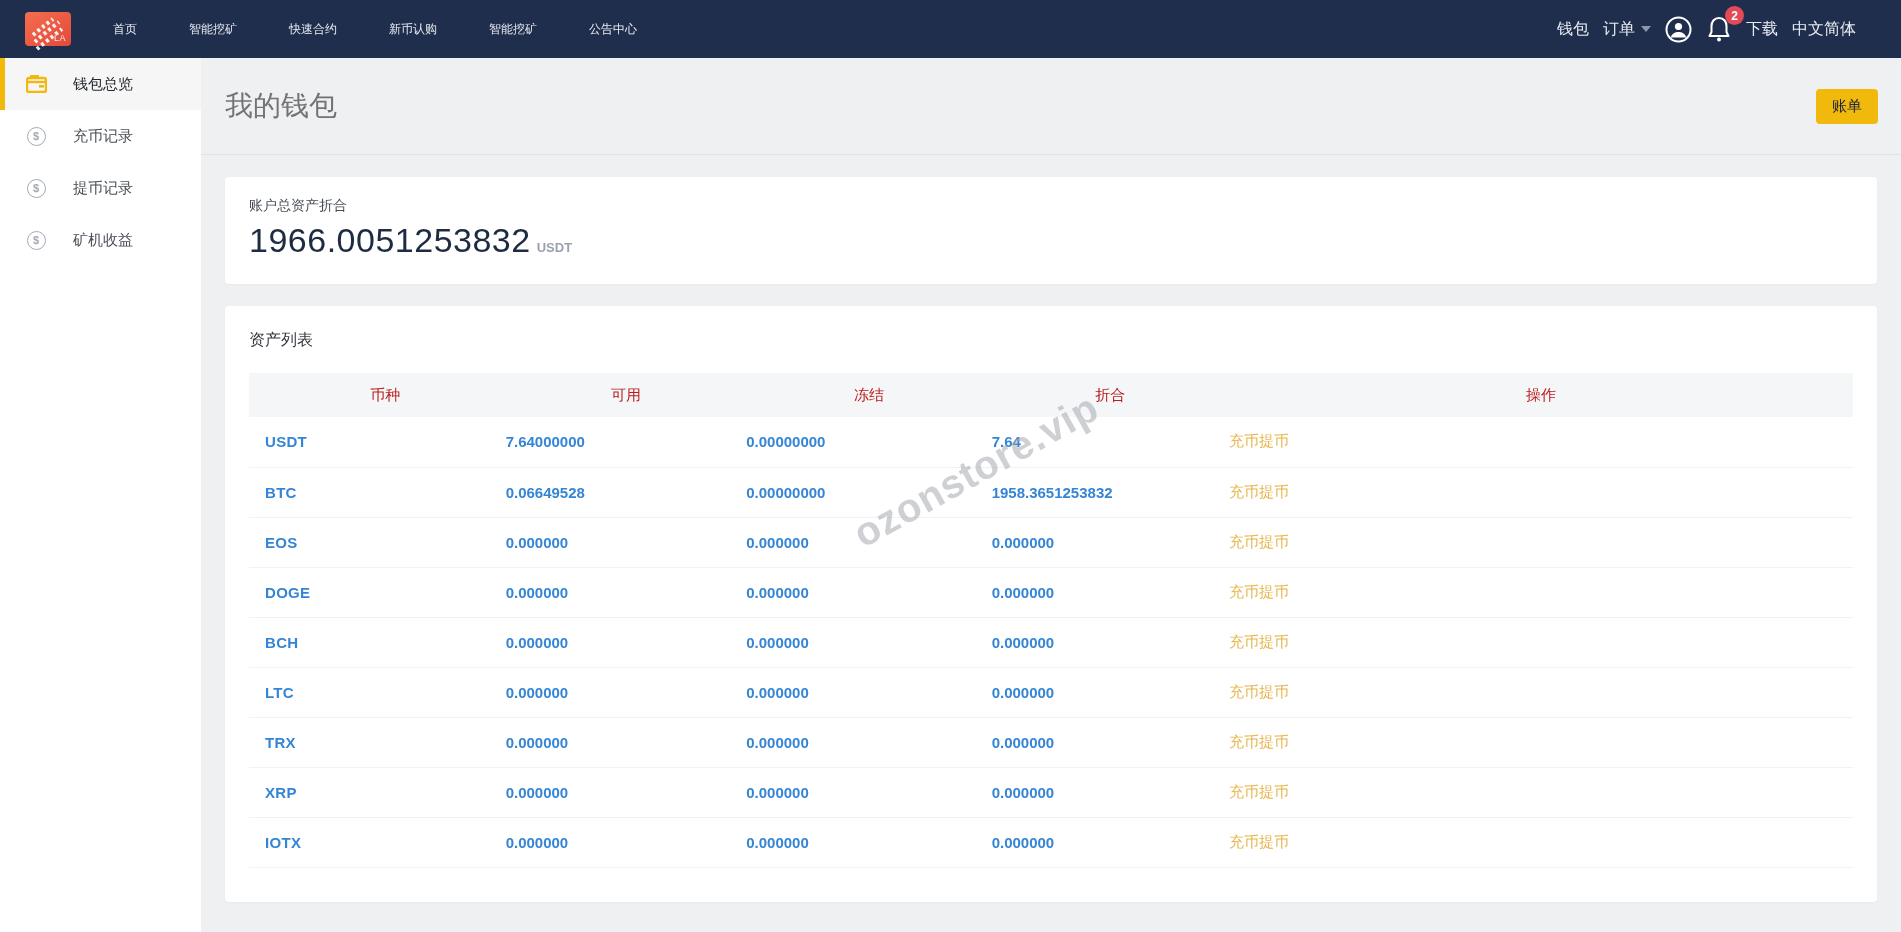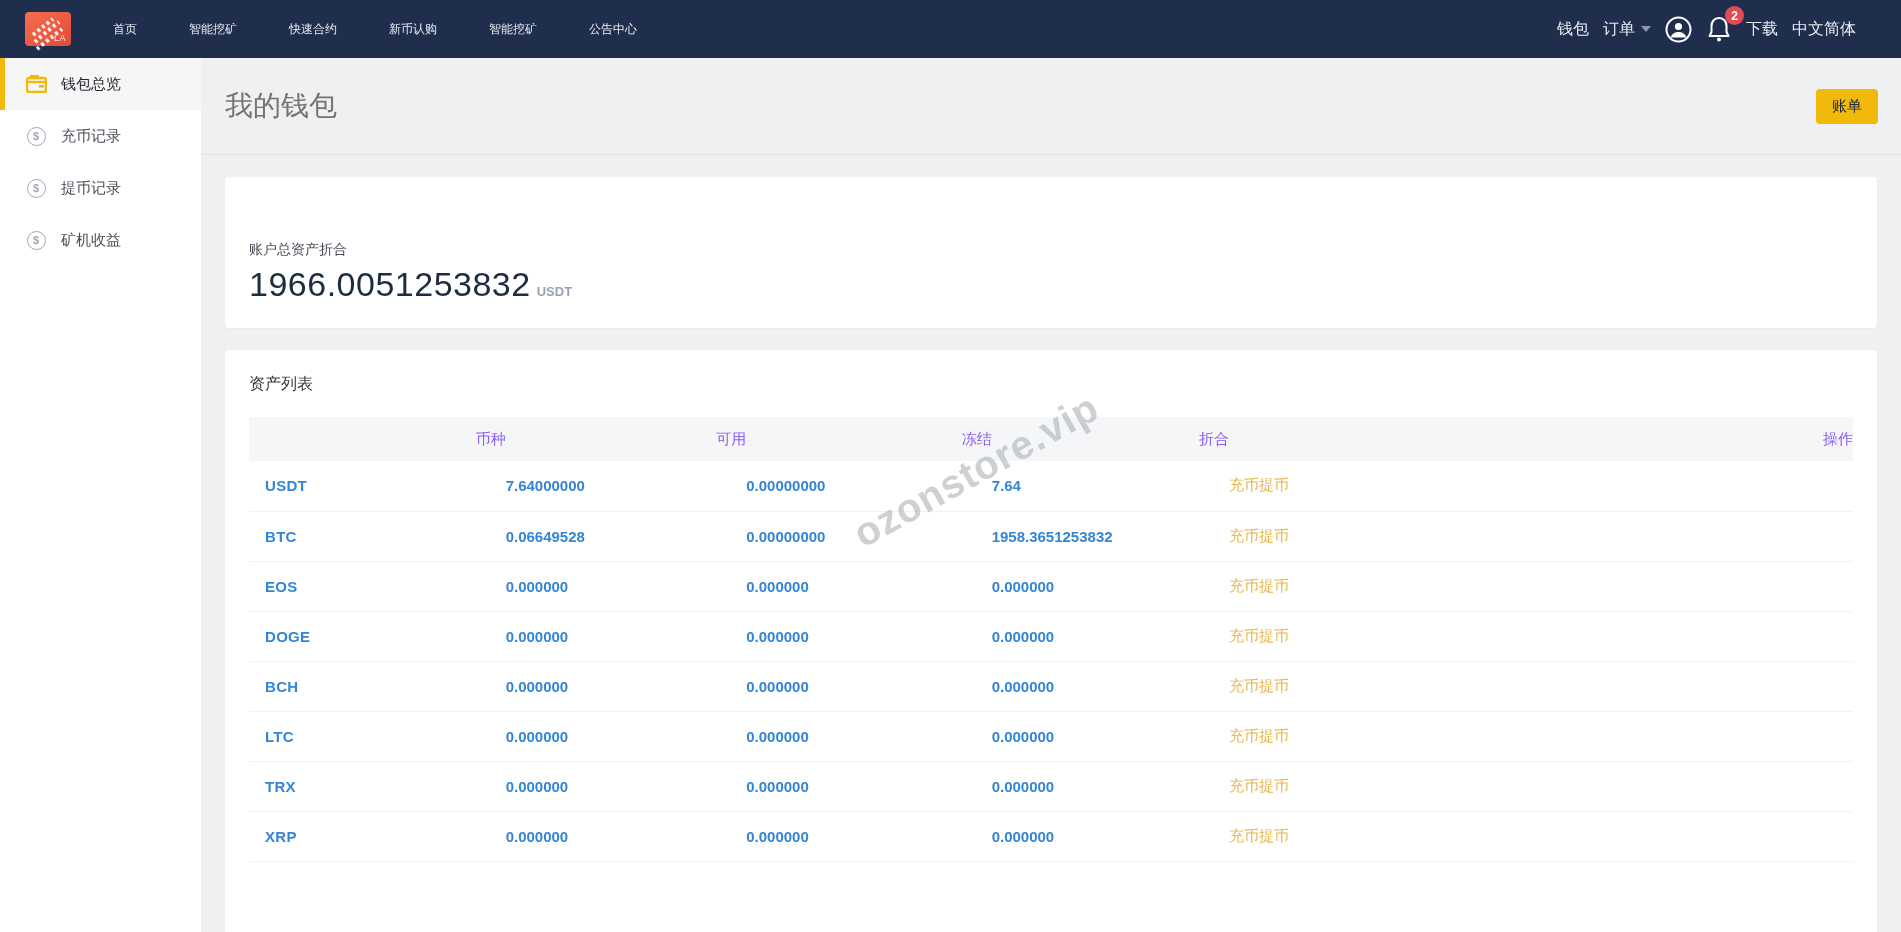--- a/index.html
+++ b/index.html
@@ -15,43 +15,43 @@
   .nav-right { margin-left:auto; display:flex; align-items:center; gap:14px; font-size:16px; }
   .nav-right > span { cursor:pointer; white-space:nowrap; display:flex; align-items:center; }
   .caret { width:0; height:0; border-left:5px solid transparent; border-right:5px solid transparent; border-top:6px solid #8d96ad; margin-left:6px; display:inline-block; }
   .icon-btn svg { display:block; }
   .bell-wrap { position:relative; }
   .badge { position:absolute; top:-9px; right:-12px; min-width:19px; height:19px; border-radius:10px; background:#e24a56; color:#fff; font-size:12px; font-weight:bold; display:flex; align-items:center; justify-content:center; padding:0 4px; }
 
   
   .shell { display:flex; height:874px; }
   .sidebar { width:201px; background:#fff; flex:0 0 auto; padding-top:0; }
-  .side-item { height:52px; display:flex; align-items:center; padding-left:20px; gap:14px; font-size:15px; color:#4a4f57; cursor:pointer; border-left:5px solid transparent; }
+  .side-item { height:52px; display:flex; align-items:center; padding-left:20px; gap:26px; font-size:15px; color:#4a4f57; cursor:pointer; border-left:5px solid transparent; }
   .side-item.active { background:#f6f6f7; border-left-color:#f0b90b; color:#23272e; }
   .side-item .ic { width:22px; height:22px; display:flex; align-items:center; justify-content:center; }
   .dollar-ic { width:19px; height:19px; border:1.6px solid #a4aab3; border-radius:50%; color:#a4aab3; font-size:11px; font-weight:bold; display:flex; align-items:center; justify-content:center; }
 
   .main { flex:1; position:relative; overflow:hidden; }
   .page-head { height:97px; display:flex; align-items:center; justify-content:space-between; padding:0 23px 0 24px; border-bottom:1px solid rgba(0,0,0,.05); }
   .page-head h1 { font-size:28px; font-weight:500; color:#737373; }
   .bill-btn { background:#f0b90b; border:none; border-radius:4px; padding:8px 16px; font-size:15px; color:#22293a; cursor:pointer; font-family:inherit; }
 
   .card { background:#fff; border-radius:4px; margin:22px 24px 0 24px; box-shadow:0 1px 2px rgba(0,0,0,.03); }
   .summary-card { padding:20px 24px 24px 24px; }
-  .sum-label { font-size:14px; color:#474d56;margin-top:44px; }
+  .sum-label { font-size:14px; color:#474d56; }
   .sum-value { margin-top:6px; display:flex; align-items:baseline; }
   .sum-value .num { font-size:34px; color:#1e2c42; font-weight:500; letter-spacing:.5px; }
   .sum-value .unit { font-size:13px; color:#99a2ae; margin-left:6px; font-weight:bold; }
 
   .table-card { padding:24px 24px 0 24px; height:596px; }
   .table-card h2 { font-size:16px; font-weight:normal; color:#33383f; margin-bottom:22px; }
   table { width:100%; border-collapse:collapse; table-layout:fixed; }
   col.c1{width:16%} col.c2{width:15%} col.c3{width:15.3%} col.c4{width:14.8%} col.c5{width:auto}
   thead tr { background:#f5f6f8; }
-  th { text-align:right; font-weight:normal; font-size:15px; color:#8b5cf6; height:44px; padding:0; }
+  th { text-align:center; font-weight:normal; font-size:15px; color:#b91c1c; height:44px; padding:0; }
   th:first-child, td:first-child { padding-left:16px; }
   td { height:50px; font-size:15px; border-bottom:1px solid #f0f2f4; color:#3585d6; font-weight:bold; }
   td.coin { letter-spacing:.3px; }
   .act a { color:#e7b54a; text-decoration:none; cursor:pointer; font-weight:normal; }
   .act a + a { }
 
   .watermark { position:absolute; left:595px; top:390px; width:360px; text-align:center; font-size:40px; color:#9ea3a9; opacity:.5; letter-spacing:1px; transform:rotate(-29deg); pointer-events:none; font-weight:bold; }
 </style>
 </head>
 <body>
@@ -218,19 +218,26 @@
               <td>0.000000</td>
               <td class="act"><a>充币</a><a>提币</a></td>
             </tr>
             <tr>
               <td class="coin">XRP</td>
               <td>0.000000</td>
               <td>0.000000</td>
               <td>0.000000</td>
               <td class="act"><a>充币</a><a>提币</a></td>
             </tr>
+            <tr>
+              <td class="coin">IOTX</td>
+              <td>0.000000</td>
+              <td>0.000000</td>
+              <td>0.000000</td>
+              <td class="act"><a>充币</a><a>提币</a></td>
+            </tr>
           </tbody>
       </table>
     </section>
 
     <div class="watermark">ozonstore.vip</div>
   </main>
 </div>
 
 </body></html>

